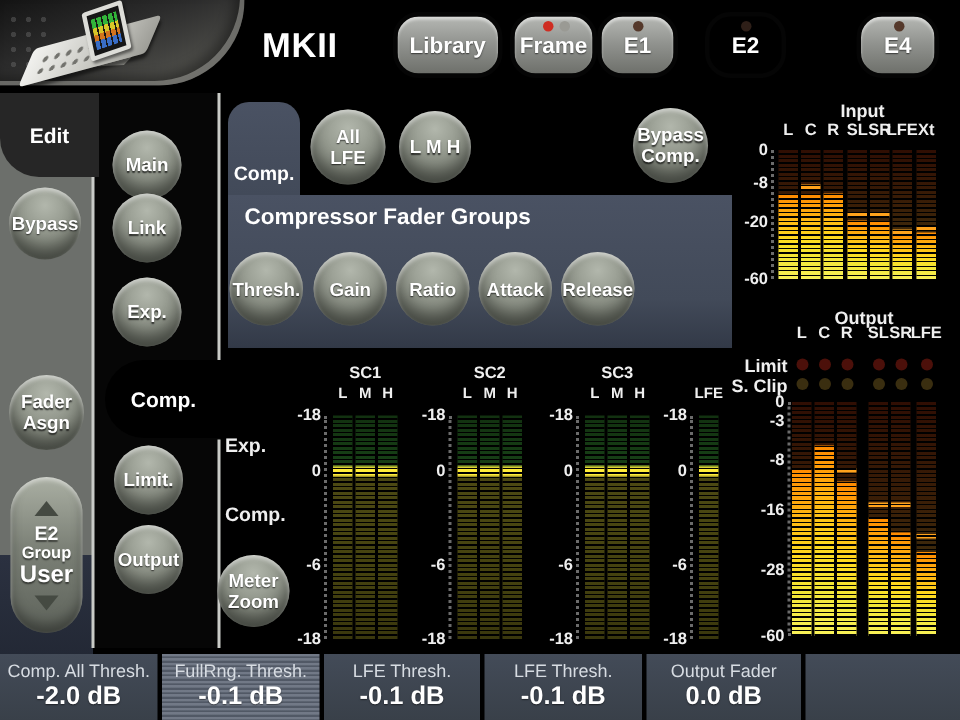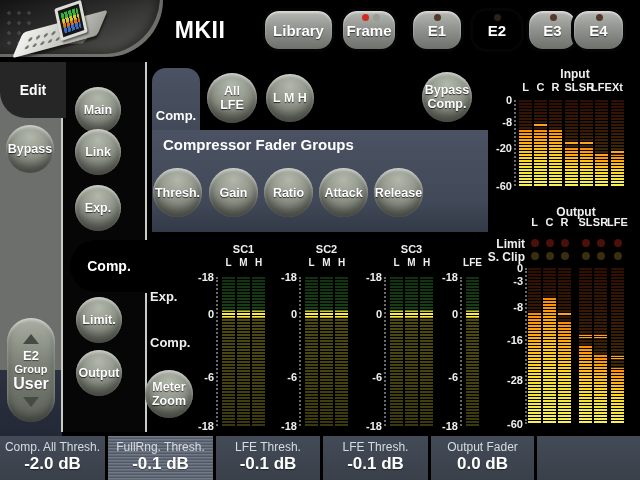--- a/index.html
+++ b/index.html
@@ -124,50 +124,49 @@
   <div class="model">MKII</div>
 
   <div class="capsule" style="left:262px;width:73px;">
     <span>Library</span>
   </div>
   <div class="capsule" style="left:340px;width:58px;">
     <span class="led red" style="left:19px;"></span>
     <span class="led gray" style="left:30px;"></span>
     <span>Frame</span>
   </div>
-  <div class="capsule" style="left:410px;width:54px;">
+  <div class="capsule" style="left:398px;width:54px;">
     <span class="led dim" style="left:calc(50% - 3px);"></span>
     <span>E1</span>
   </div>
   <div class="capsule selected" style="left:470px;width:54px;">
     <span class="led dark" style="left:calc(50% - 3px);"></span>
     <span>E2</span>
-  </div>
-  <div class="capsule" style="left:526px;width:53px;">
-    <span class="led dim" style="left:calc(50% - 3px);"></span>
-    <span>E3</span>
   </div>
   <div class="capsule" style="left:571px;width:55px;">
     <span class="led dim" style="left:calc(50% - 3px);"></span>
     <span>E4</span>
   </div>
 
   <div class="sidebar">
     <div class="sidebar-navy"></div>
   </div>
   <div class="navcol"></div>
   <div class="vline" style="left:61px;top:118px;height:314px;"></div>
   <div class="vline" style="left:145px;top:62px;height:178px;"></div>
   <div class="vline" style="left:145px;top:293px;height:139px;"></div>
 
   <div class="edit-tab">
     <span>Edit</span>
   </div>
   <div class="cbtn" style="left:6px;top:125px;width:48px;height:48px;">
     <span>Bypass</span>
+  </div>
+  <div class="cbtn" style="left:6px;top:250px;width:50px;height:50px;">
+    <span>Fader<br>Asgn</span>
   </div>
   <div class="pill">
     <span class="tri up"></span>
     <span class="t1">E2</span>
     <span class="t2">Group</span>
     <span class="t3">User</span>
     <span class="tri down"></span>
   </div>
 
   <div class="cbtn" style="left:75px;top:87px;width:46px;height:46px;">

